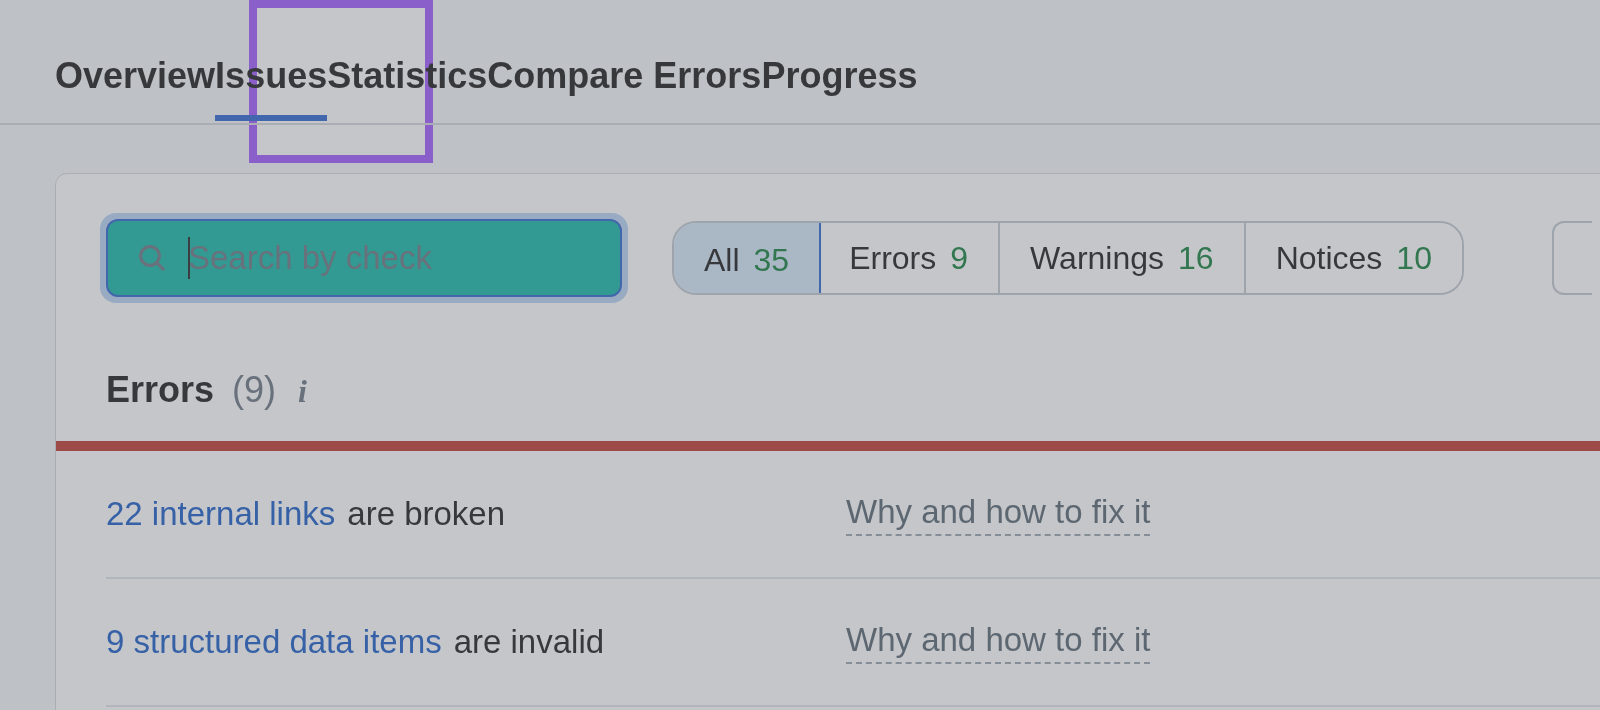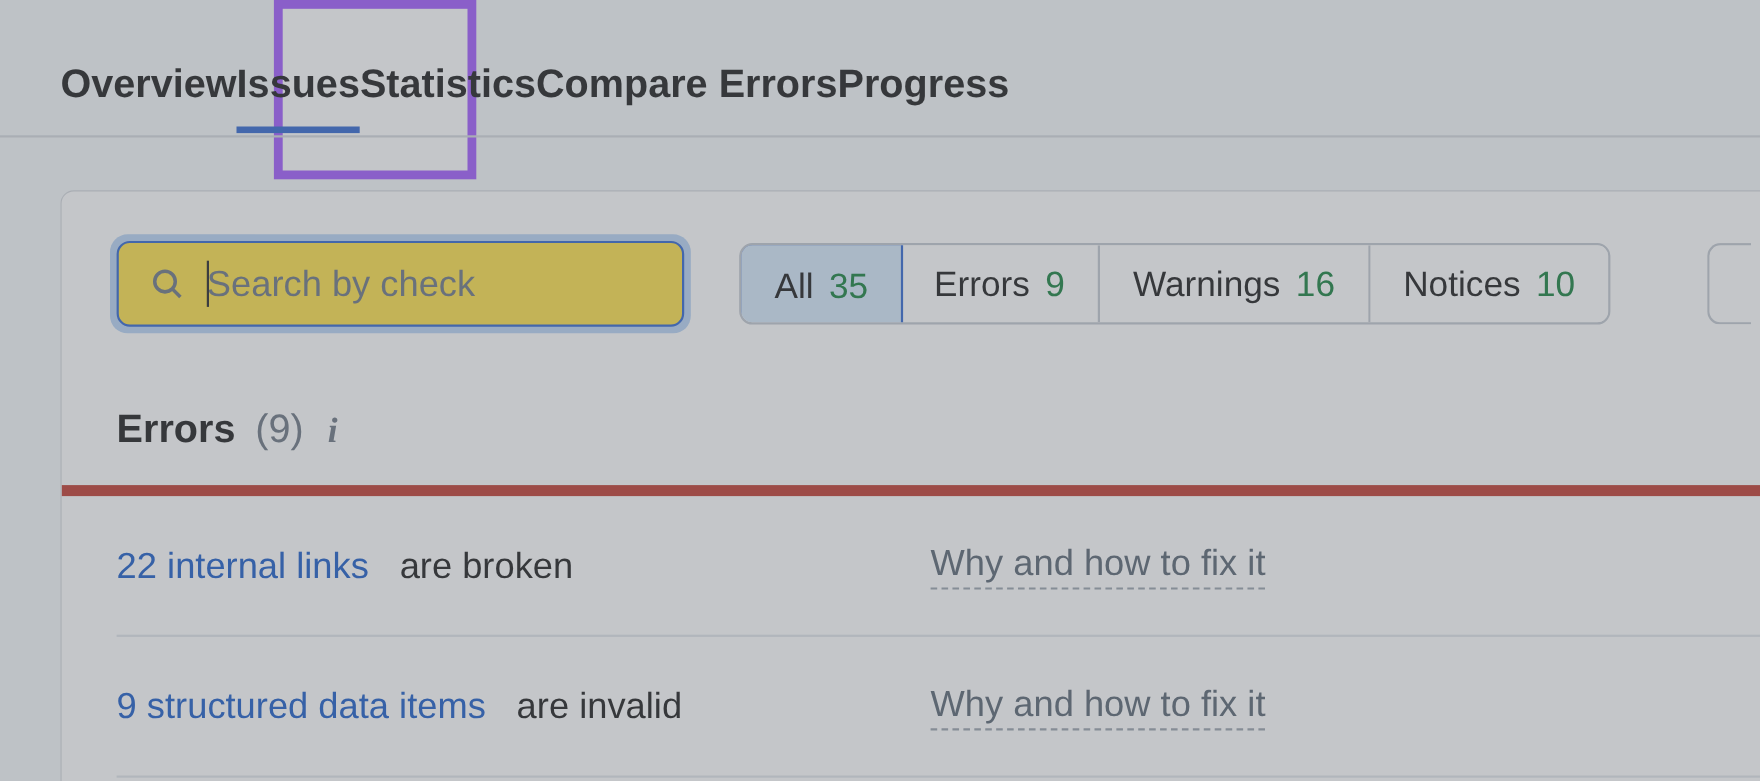--- a/index.html
+++ b/index.html
@@ -81,21 +81,21 @@
     border-radius: 16px;
     background: #b8d4f5;
     z-index: 0;
   }
   .search-input {
     position: relative;
     z-index: 1;
     width: 100%; height: 100%;
     border: 2px solid #2f66d0;
     border-radius: 12px;
-    background: #fde047;
+    background: #14b8a6;
     font-size: 33px;
     color: #222;
     padding: 0 20px 0 80px;
     outline: none;
   }
   .search-input::placeholder { color: #6d7784; }
   .search-icon {
     position: absolute;
     z-index: 2;
     left: 30px; top: 50%;
@@ -106,21 +106,21 @@
   .caret {
     position: absolute; z-index: 2;
     left: 82px; top: 18px;
     width: 2px; height: 42px;
     background: #222;
   }
 
   .pill-group {
     display: flex;
     border: 2px solid #c2c8d0;
-    border-radius: 12px;
+    border-radius: 24px;
     overflow: hidden;
     height: 74px;
   }
   .pill {
     display: flex;
     align-items: center;
     justify-content: center;
     gap: 14px;
     padding: 0 30px;
     border-right: 2px solid #c2c8d0;
@@ -183,21 +183,21 @@
   .issue-row {
     display: flex;
     align-items: center;
     gap: 50px;
     height: 128px;
     border-bottom: 2px solid #e1e5ea;
     font-size: 33px;
   }
   .issue-row .main {
     display: flex;
-    gap: 28px;
+    gap: 12px;
     min-width: 690px;
   }
   .issue-row .link-part { color: #1a5cc8; cursor: pointer; }
   .issue-row .rest-part { color: #1a1a1a; }
   .issue-row .fix {
     color: #5a6673;
     border-bottom: 2px dashed #9aa3ad;
     padding-bottom: 3px;
     cursor: pointer;
   }

